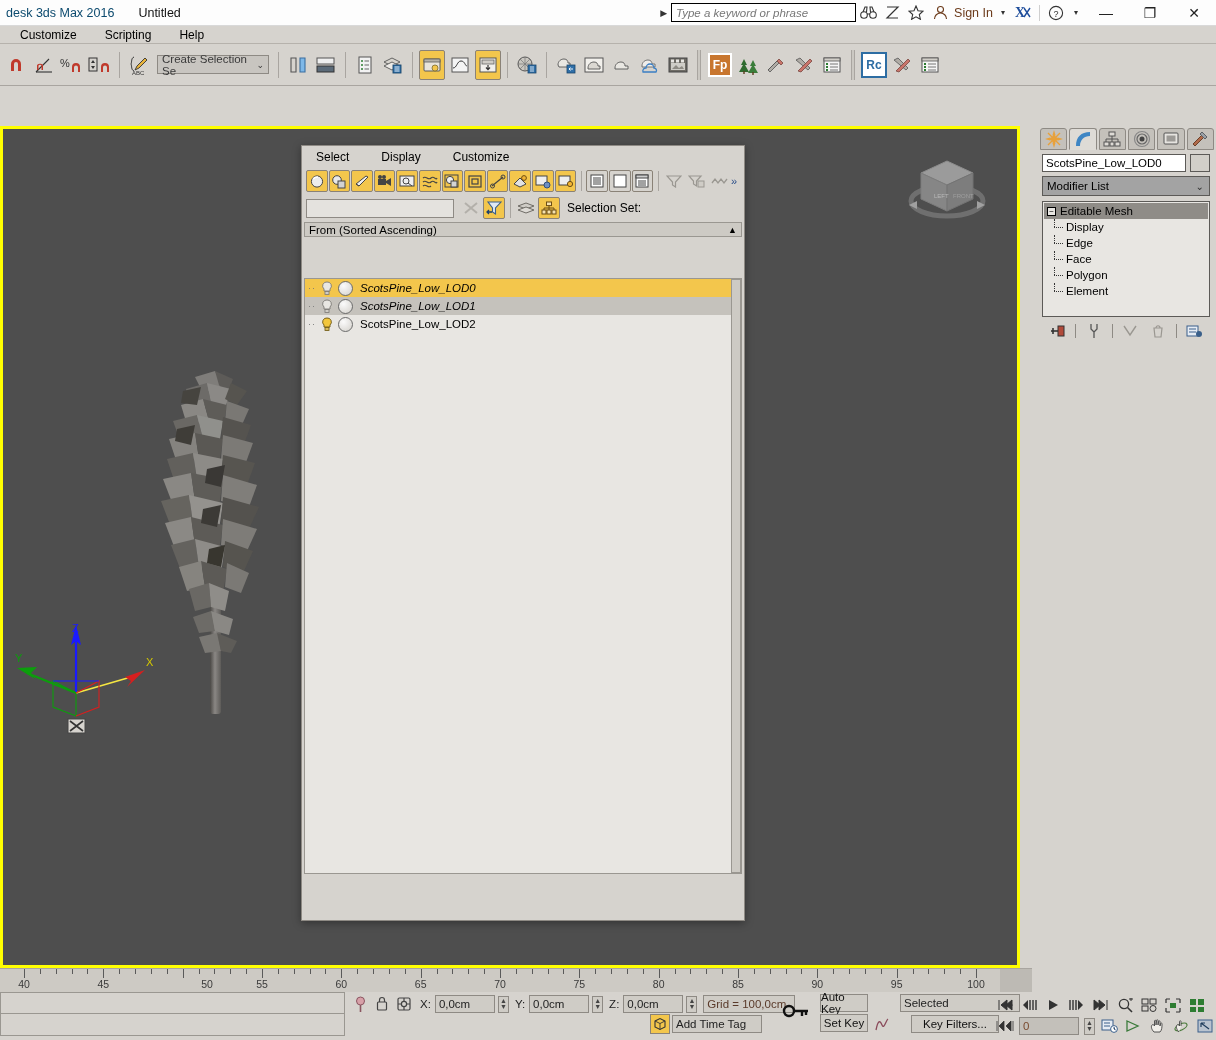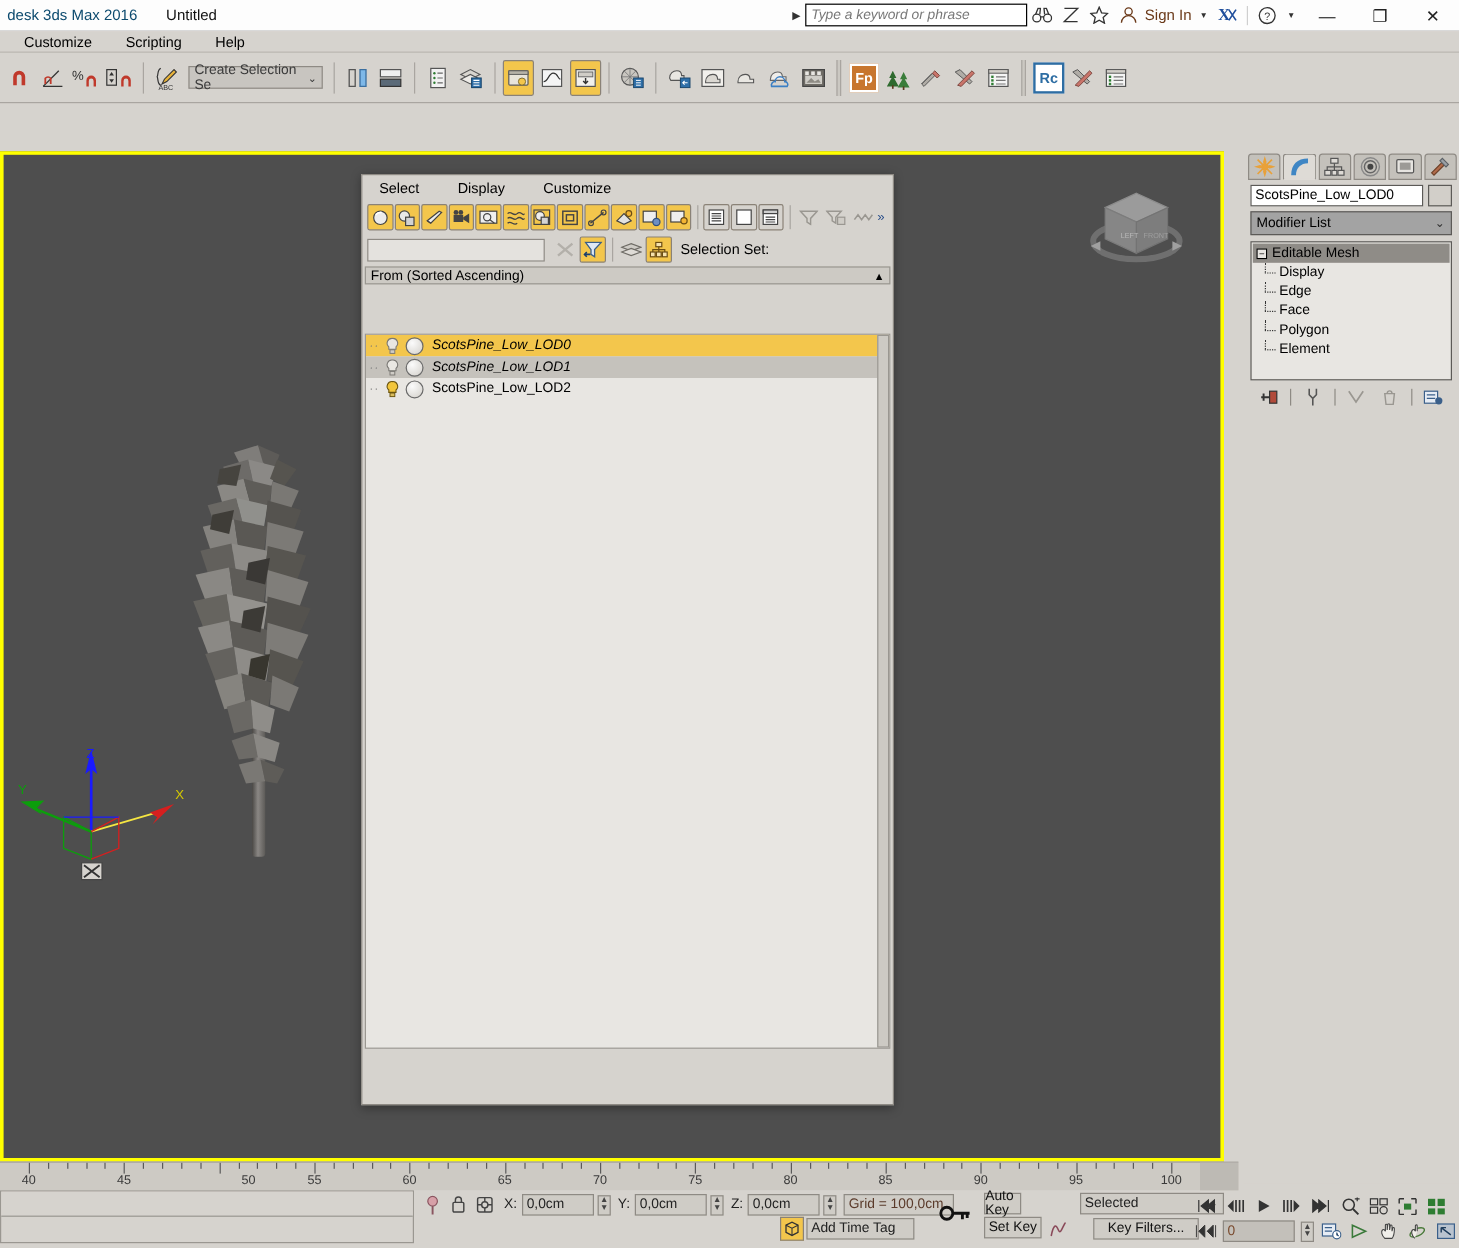--- a/index.html
+++ b/index.html
@@ -797,21 +797,21 @@
     </div>
 
     <div style="position:absolute; left:780px; top:8px;">
       <svg width="32" height="22" viewBox="0 0 32 22">
         <circle cx="9" cy="11" r="5" fill="none" stroke="#111" stroke-width="2.4"></circle>
         <path d="M14 11 H28 M22 11 V16 M26 11 V15" stroke="#111" stroke-width="2.4" fill="none"></path>
       </svg>
     </div>
 
     <div style="position:absolute; left:820px; top:2px; display:flex; flex-direction:column; gap:2px;">
-      <div class="sb-btn" style="width:31px;">Auto Key</div>
+      <div class="sb-btn" style="width:48px;">Auto Key</div>
       <div class="sb-btn" style="width:48px;">Set Key</div>
     </div>
 
     <div style="position:absolute; left:900px; top:2px;">
       <div class="sb-field" style="width:120px;">
         <span>Selected</span>
         <span style="margin-left:auto; padding-right:4px; font-size:10px;">⌄</span>
       </div>
     </div>
 

